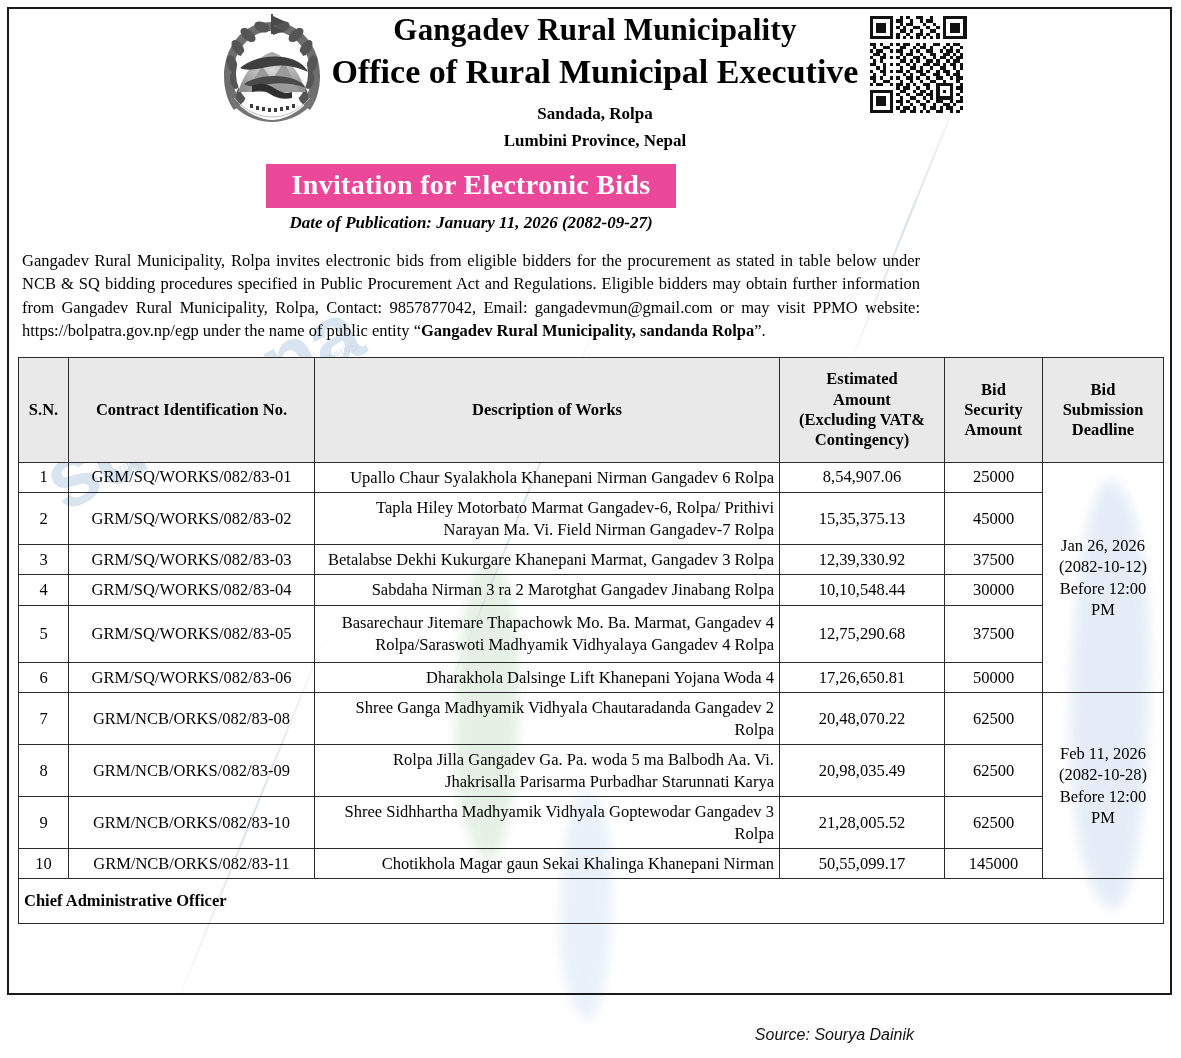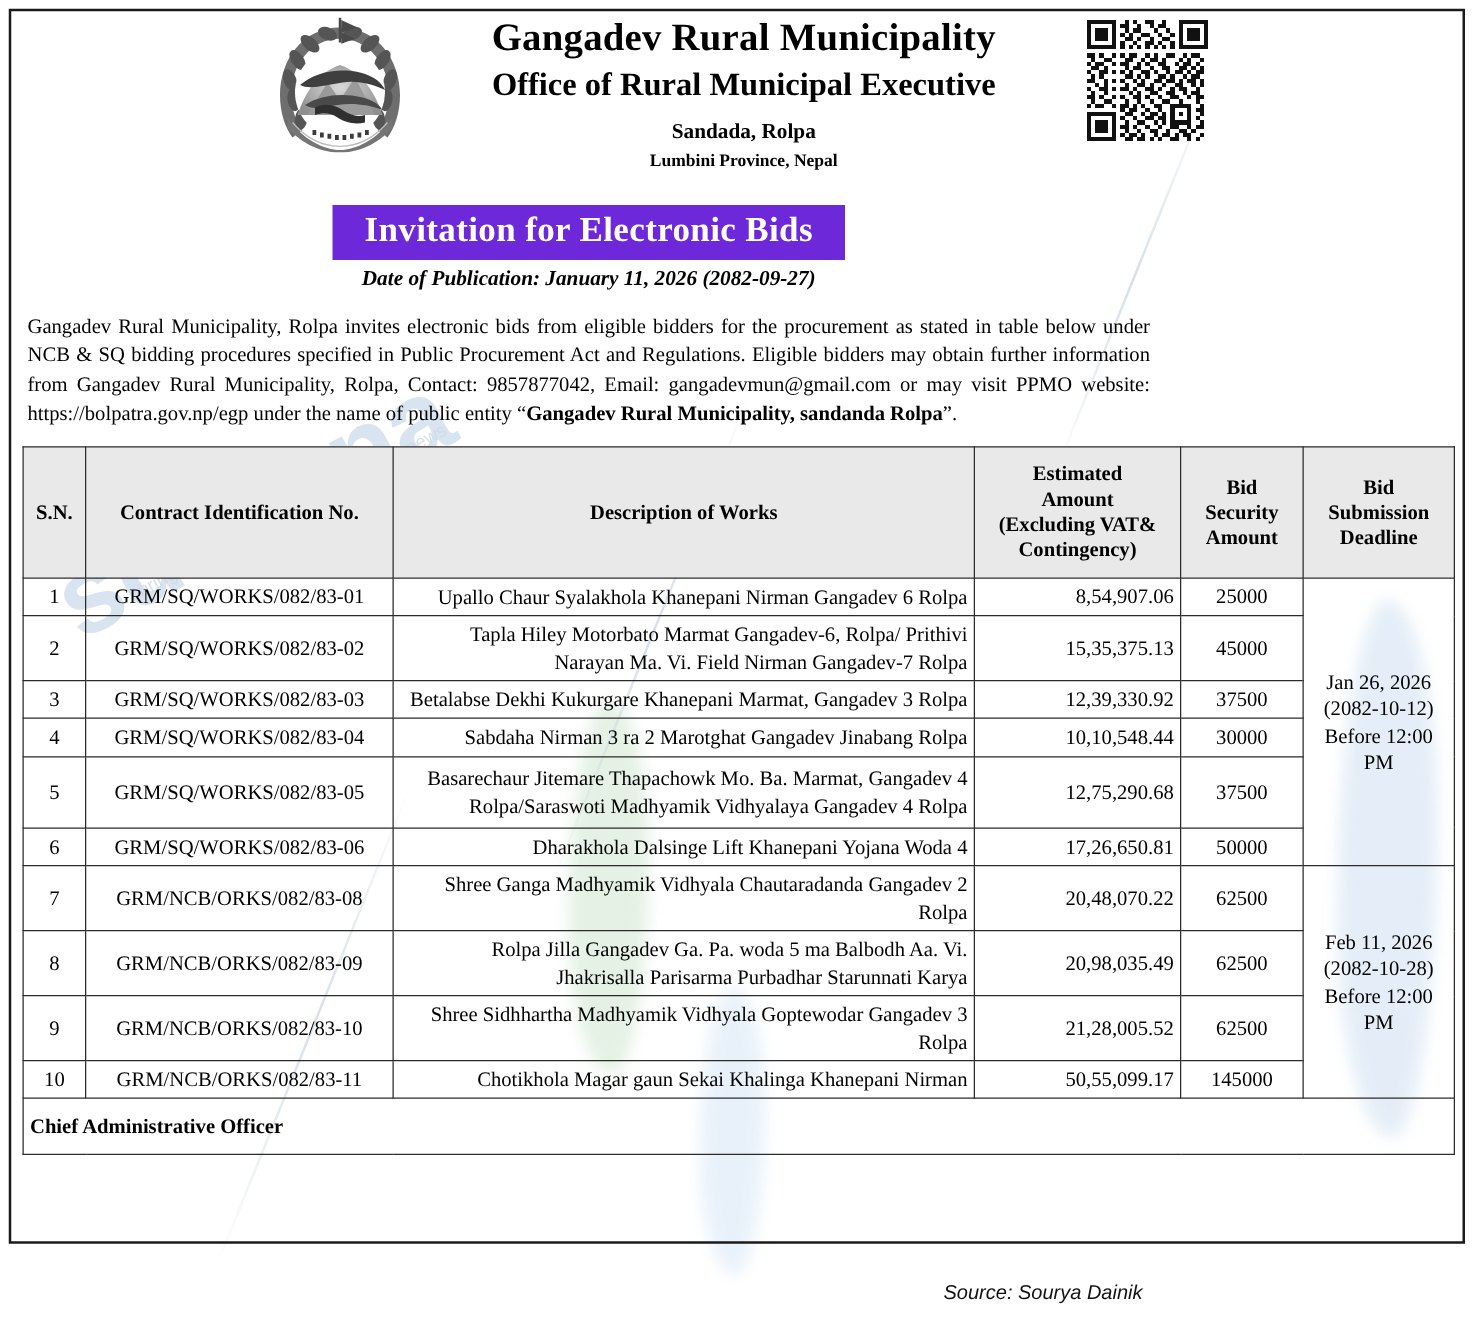--- a/index.html
+++ b/index.html
@@ -111,45 +111,45 @@
     text-align: center;
   }
   .org-name {
     font-size: 31px;
     font-weight: bold;
     letter-spacing: .2px;
     line-height: 1.15;
     white-space: nowrap;
   }
   .org-office {
-    font-size: 26px;
+    font-size: 34px;
     font-weight: bold;
     line-height: 1.2;
     margin-top: 4px;
     white-space: nowrap;
   }
   .org-addr1 {
     font-size: 17px;
     font-weight: bold;
     margin-top: 12px;
   }
   .org-addr2 {
-    font-size: 14px;
+    font-size: 17px;
     font-weight: bold;
     margin-top: 7px;
   }
 
   
   .banner-wrap {
     text-align: center;
     margin-top: 16px;
   }
   .banner {
     display: inline-block;
-    background: #6d28d9;
+    background: #ec4899;
     color: #ffffff;
     font-size: 28px;
     font-weight: bold;
     padding: 5px 26px 7px 26px;
     letter-spacing: .3px;
   }
   .pubdate {
     text-align: center;
     font-size: 17px;
     font-weight: bold;
@@ -194,21 +194,21 @@
   .c-sn    { width: 50px;  text-align: center; }
   .c-cid   { width: 246px; text-align: center; }
   .c-desc  { width: 465px; text-align: center; }
   .c-amt   { width: 165px; text-align: center; }
   .c-sec   { width: 98px;  text-align: center; }
   .c-dead  { width: 121px; text-align: center; }
 
   td.cell-sn   { text-align: center; }
   td.cell-cid  { text-align: center; white-space: nowrap; }
   td.cell-desc { text-align: right; line-height: 1.3; }
-  td.cell-amt  { text-align: right; }
+  td.cell-amt  { text-align: center; }
   td.cell-sec  { text-align: center; }
   td.cell-dead { text-align: center; line-height: 1.3; vertical-align: middle; }
 
   tr.r-tall td { height: 48px; }
 
   .footer-row td {
     height: 36px;
     border: 1px solid #2b2b2b;
     border-top: 1px solid #2b2b2b;
   }

